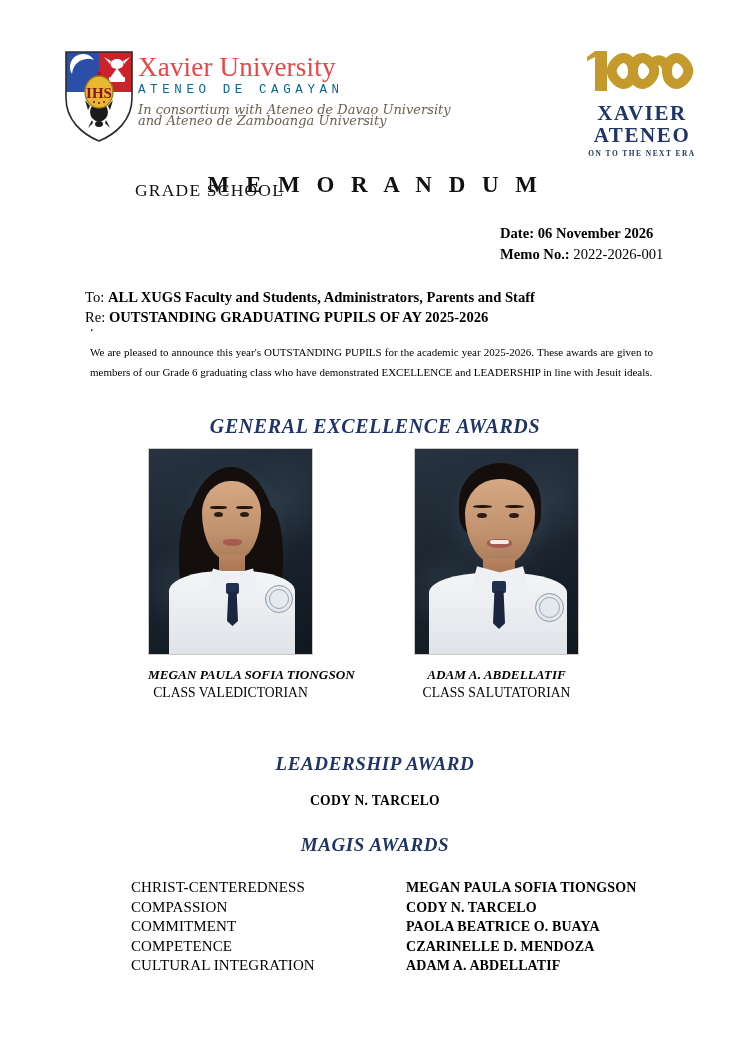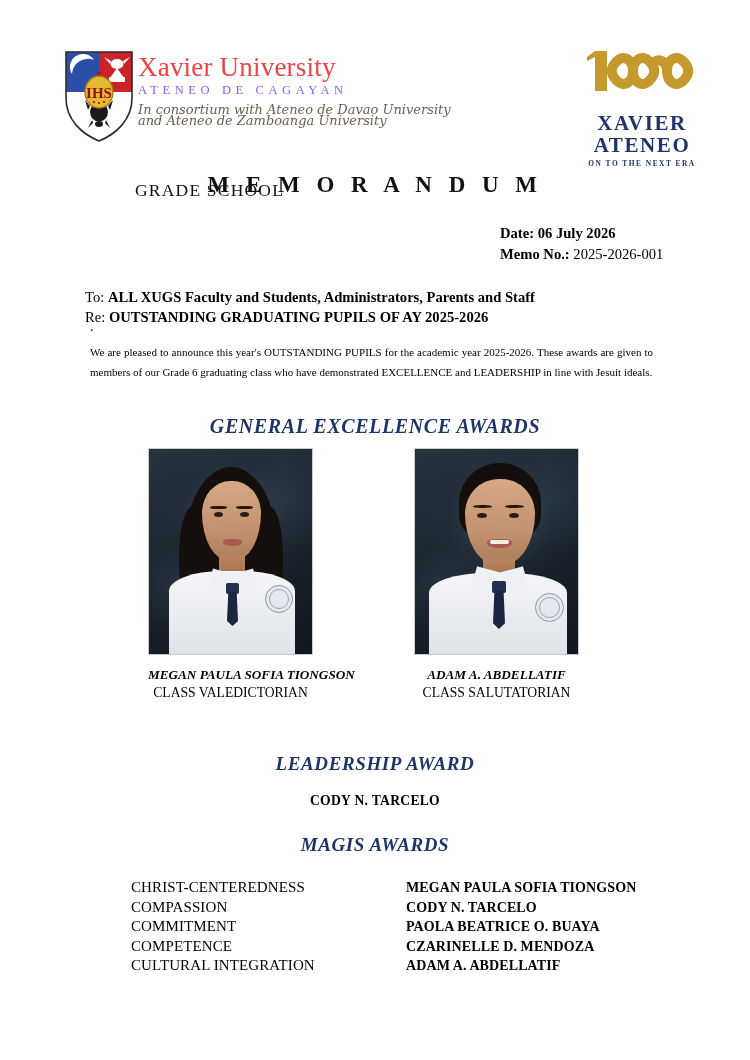--- a/index.html
+++ b/index.html
@@ -52,23 +52,23 @@
   }
   .xu-name {
     font-family: "Liberation Serif", serif;
     font-size: 27px;
     color: #ef4444;
     letter-spacing: 0.2px;
     line-height: 30px;
     white-space: nowrap;
   }
   .xu-sub {
-    font-family: Liberation Serif, serif;
+    font-family: Liberation Mono, monospace;
     font-size: 12.5px;
-    color: #8b5cf6;
+    color: #0369a1;
     letter-spacing: 4.6px;
     line-height: 16px;
     white-space: nowrap;
   }
   .xu-consortium {
     font-family: "DejaVu Serif", serif;
     font-style: italic;
     font-size: 13px;
     color: #6b5f4e;
     line-height: 10.5px;
@@ -96,21 +96,21 @@
     text-align: center;
   }
   .cent-100 { height: 46px; }
   .cent-xavier {
     font-family: "Liberation Serif", serif;
     font-size: 21px;
     font-weight: bold;
     color: #1F3567;
     letter-spacing: 1.6px;
     line-height: 21px;
-    margin-top: 19px;
+    margin-top: 9px;
   }
   .cent-ateneo {
     font-family: "Liberation Serif", serif;
     font-size: 21px;
     font-weight: bold;
     color: #1F3567;
     letter-spacing: 1.6px;
     line-height: 22px;
   }
   .cent-tag {
@@ -439,25 +439,25 @@
       <div class="cent-ateneo">ATENEO</div>
       <div class="cent-tag">ON TO THE NEXT ERA</div>
     </div>
   </div>
 
   <div class="memo-title">M E M O R A N D U M</div>
 
   <div class="datebox">
     <div class="row">
       <span class="lbl">Date:</span>
-      <span class="val-bold">06 July 2026</span>
+      <span class="val-bold">06 November 2026</span>
     </div>
     <div class="row">
       <span class="lbl">Memo No.:</span>
-      <span class="val">2025-2026-001</span>
+      <span class="val">2022-2026-001</span>
     </div>
   </div>
 
   <div class="torow">
     <div class="line">
       <span class="lead">To:</span>
       <span class="strongtxt">ALL XUGS Faculty and Students, Administrators, Parents and Staff</span>
     </div>
     <div class="line">
       <span class="lead">Re:</span>

